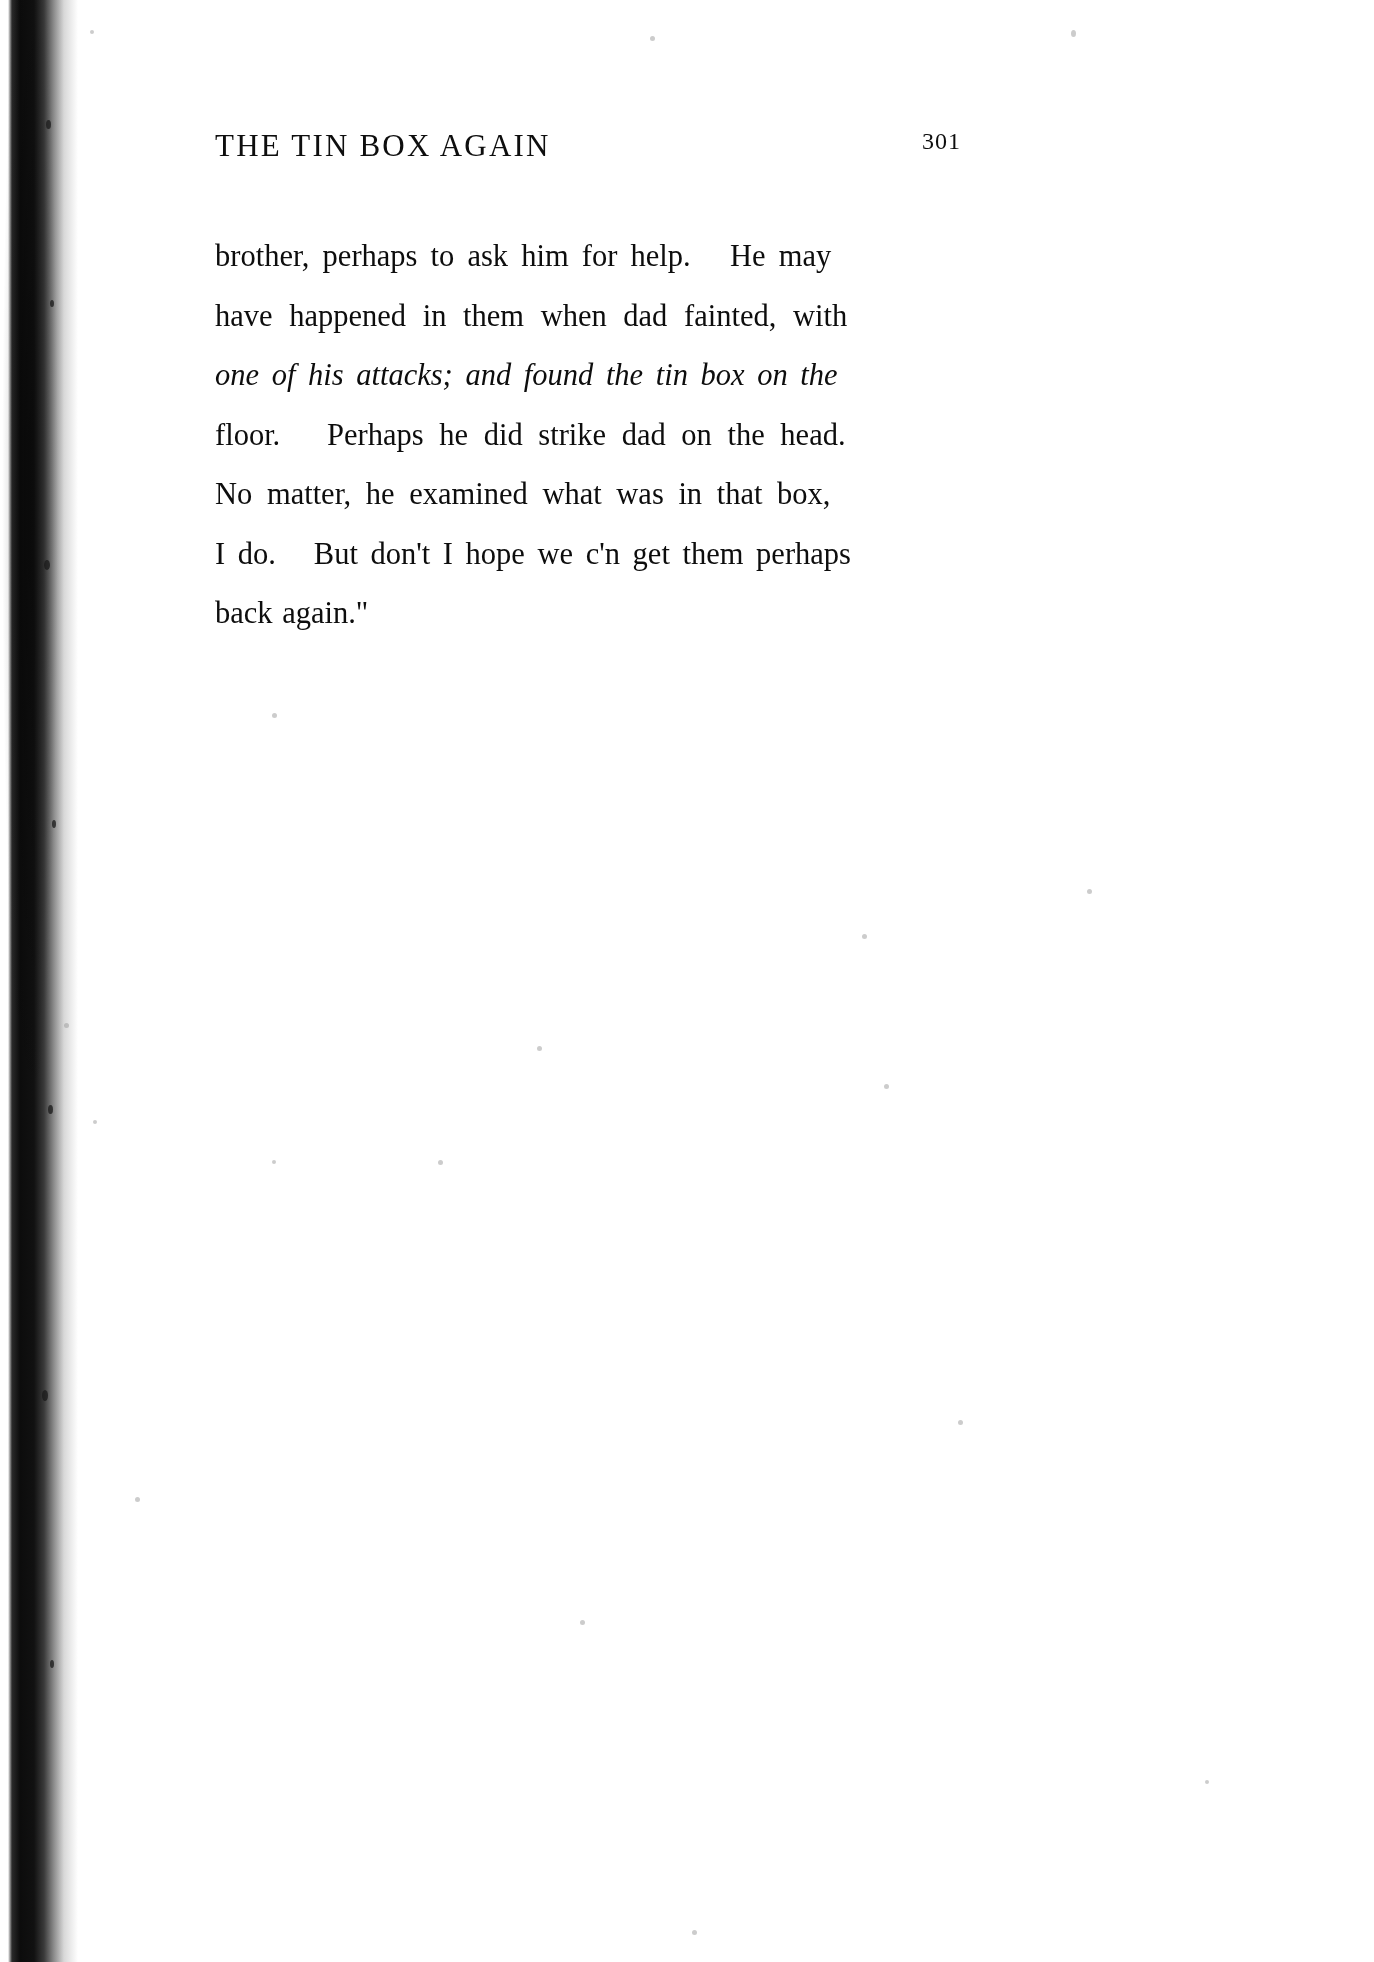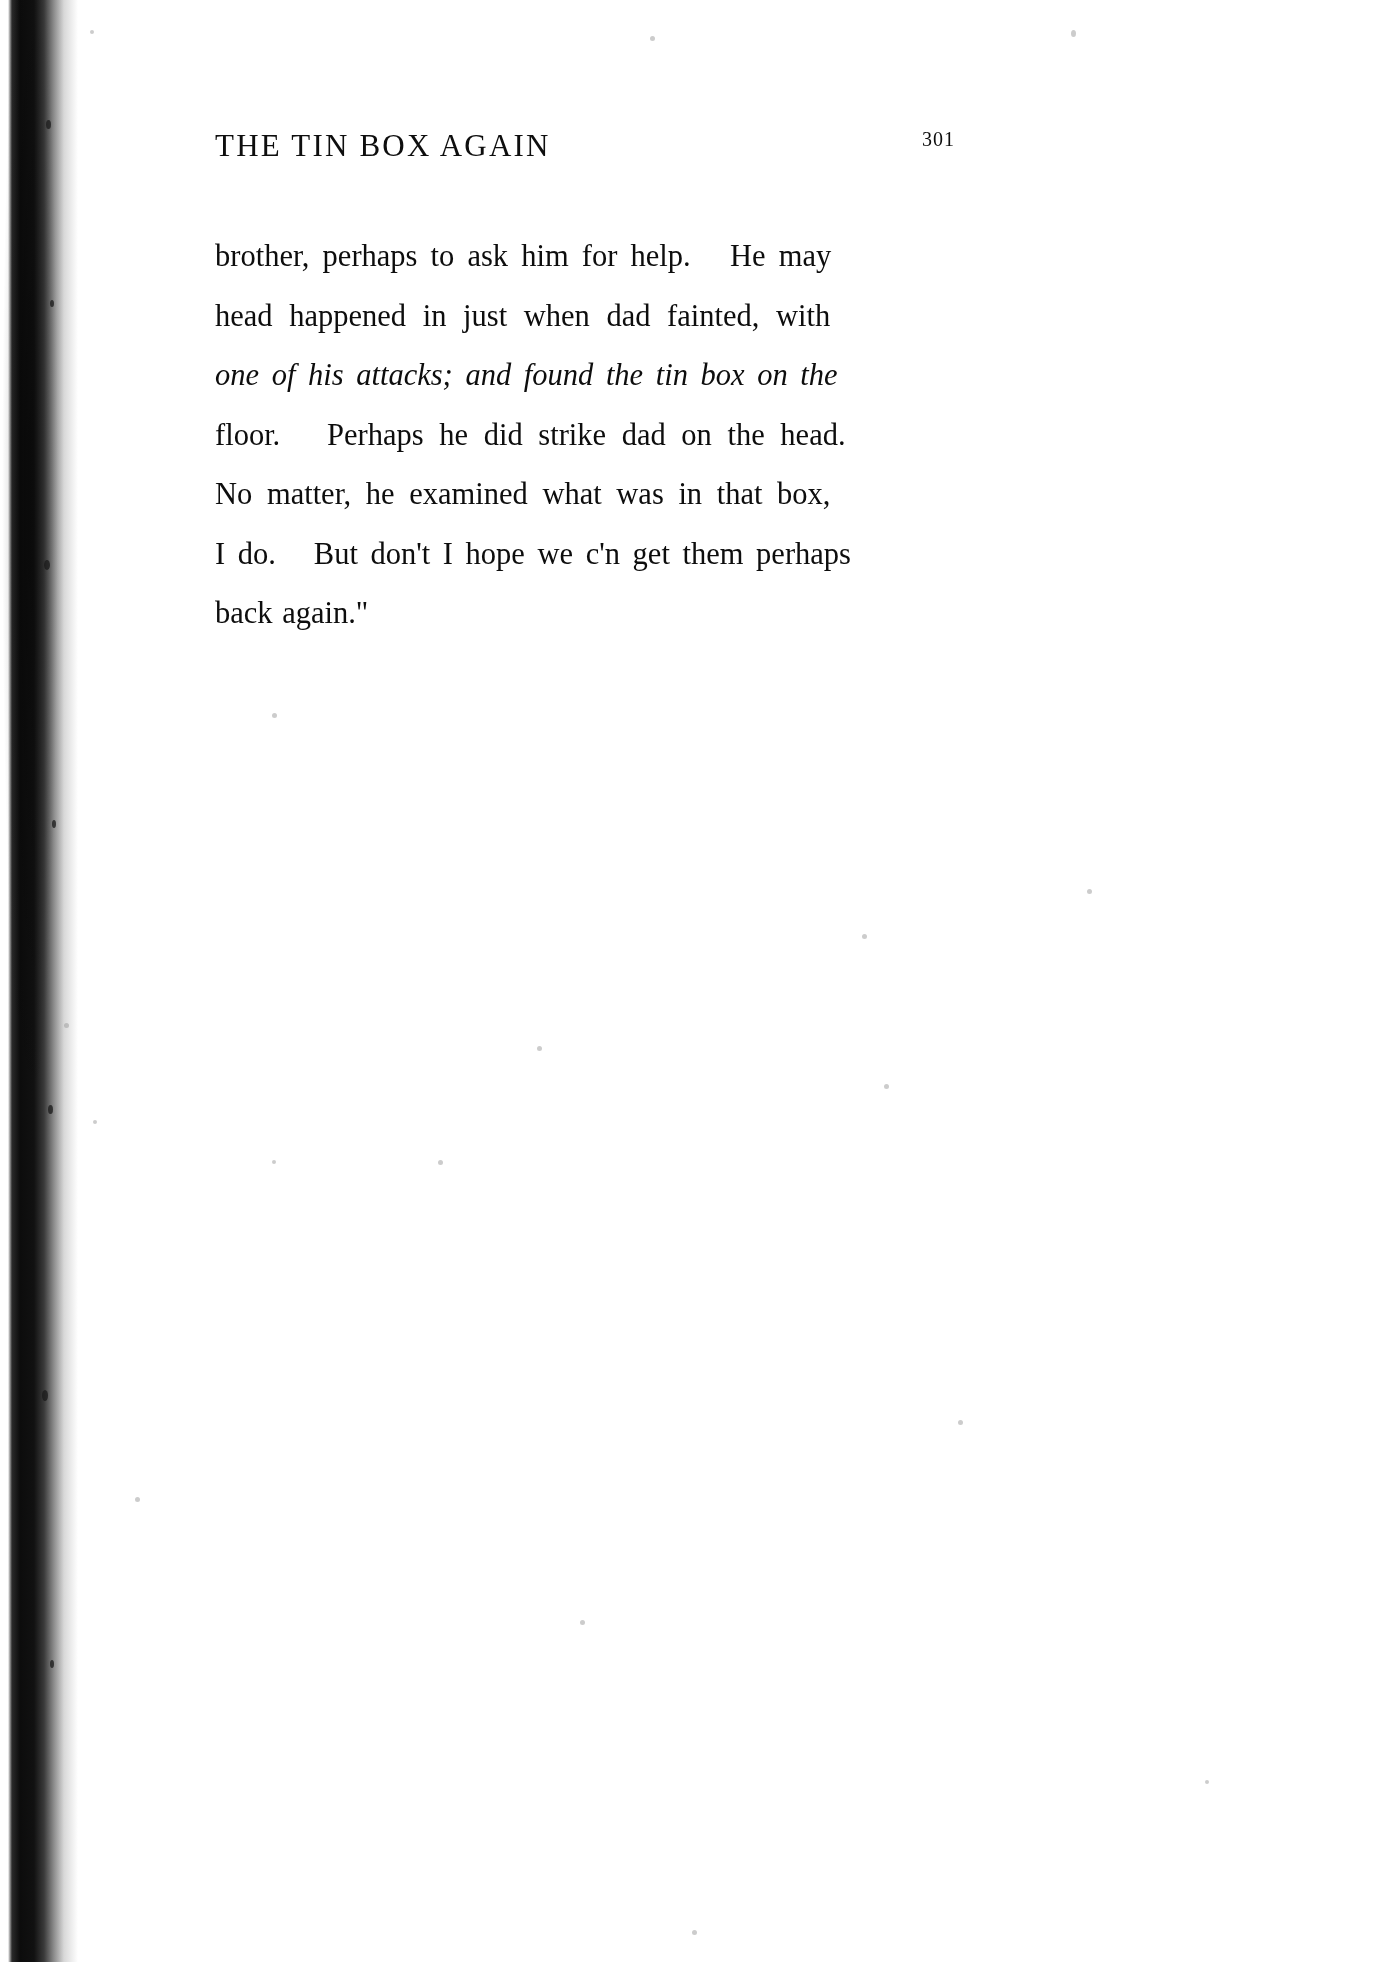--- a/index.html
+++ b/index.html
@@ -69,21 +69,21 @@
     justify-content: flex-start;
   }
   .running-head {
     font-size: 31px;
     letter-spacing: 2.2px;
     font-weight: 400;
     color: #0e0e0e;
     white-space: nowrap;
   }
   .folio {
-    font-size: 20px;
+    font-size: 24px;
     letter-spacing: 1px;
     color: #0e0e0e;
     position: absolute;
     left: 707px;
     top: 0;
   }
 
   .body-text {
     position: absolute;
     left: 215px;
@@ -146,21 +146,21 @@
   <div class="fleck" style="left:692px; top:1930px; width:5px; height:5px;"></div>
   <div class="fleck" style="left:1205px; top:1780px; width:4px; height:4px;"></div>
 
   <div class="header">
     <div class="running-head">THE TIN BOX AGAIN</div>
     <div class="folio">301</div>
   </div>
 
   <div class="body-text">
     <span class="line l1">brother, perhaps to ask him for help.   He may</span>
-    <span class="line l2">head happened in just when dad fainted, with</span>
+    <span class="line l2">have happened in them when dad fainted, with</span>
     <span class="line l3">one of his attacks; and found the tin box on the</span>
     <span class="line l4">floor.   Perhaps he did strike dad on the head.</span>
     <span class="line l5">No matter, he examined what was in that box,</span>
     <span class="line l9">I do.   But don't I hope we c'n get them perhaps</span>
     <span class="line l10">back again."</span>
   </div>
 
 </div>
 
 </body></html>

